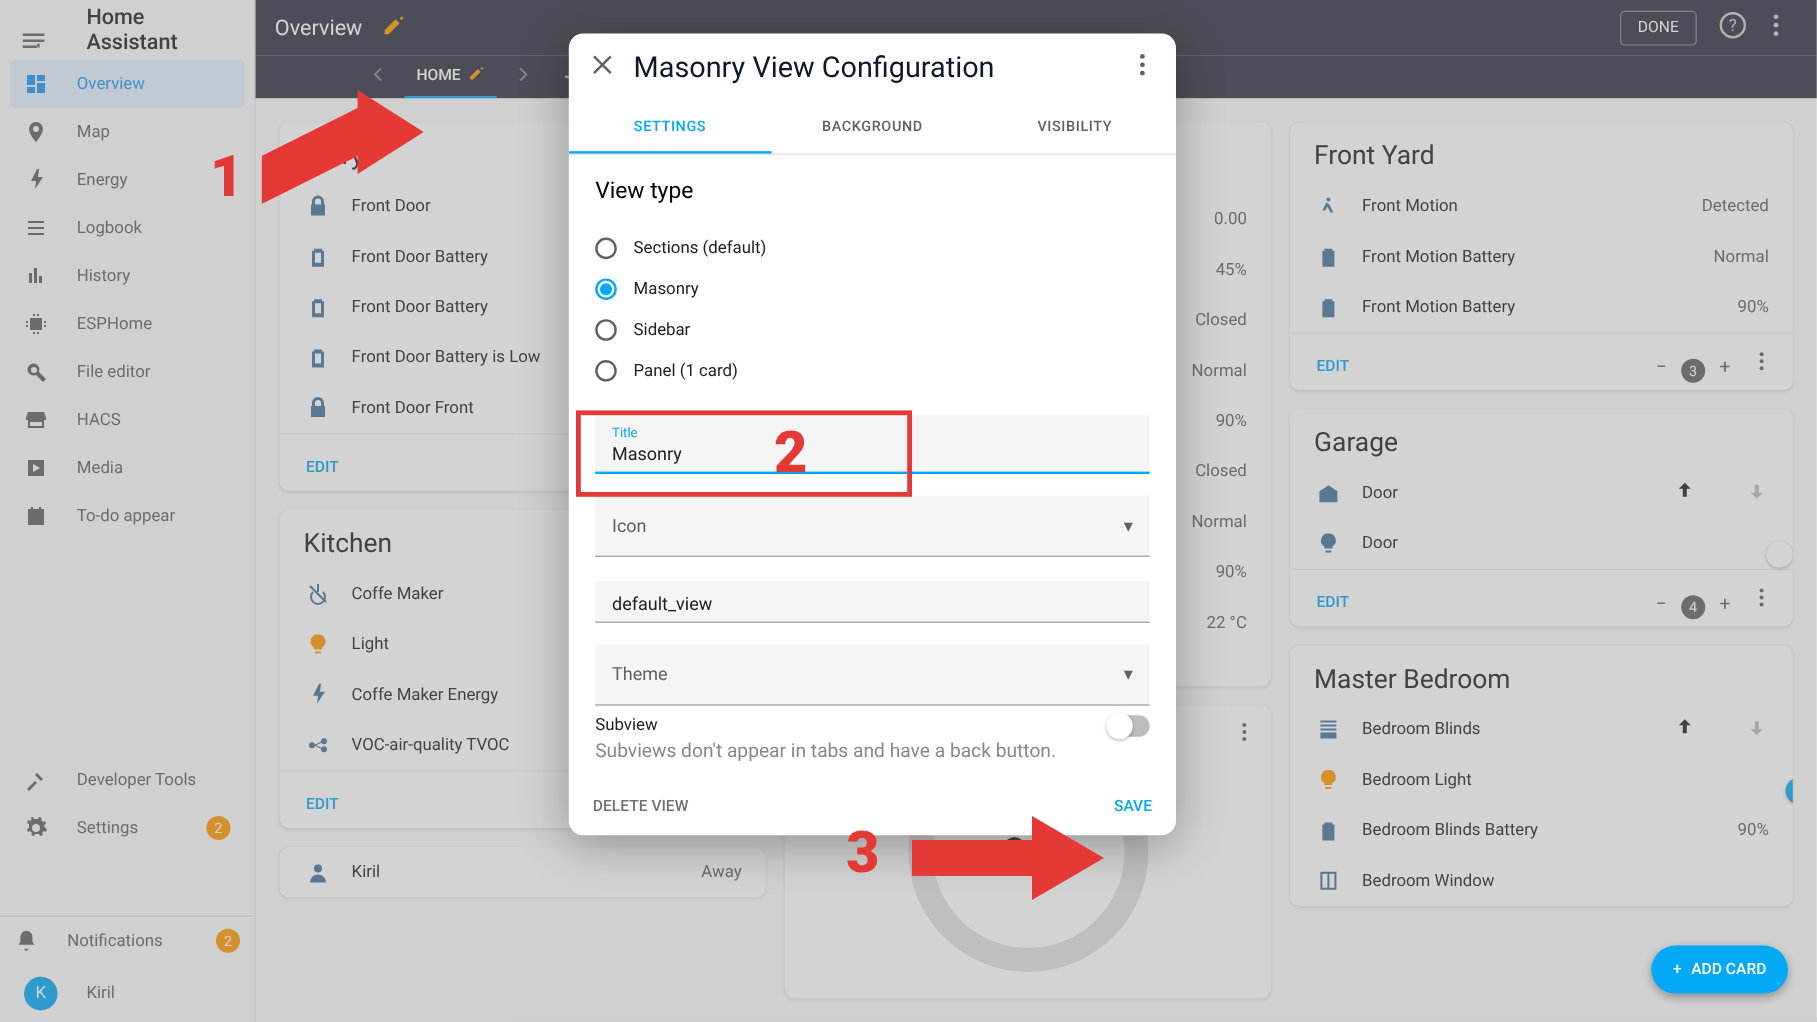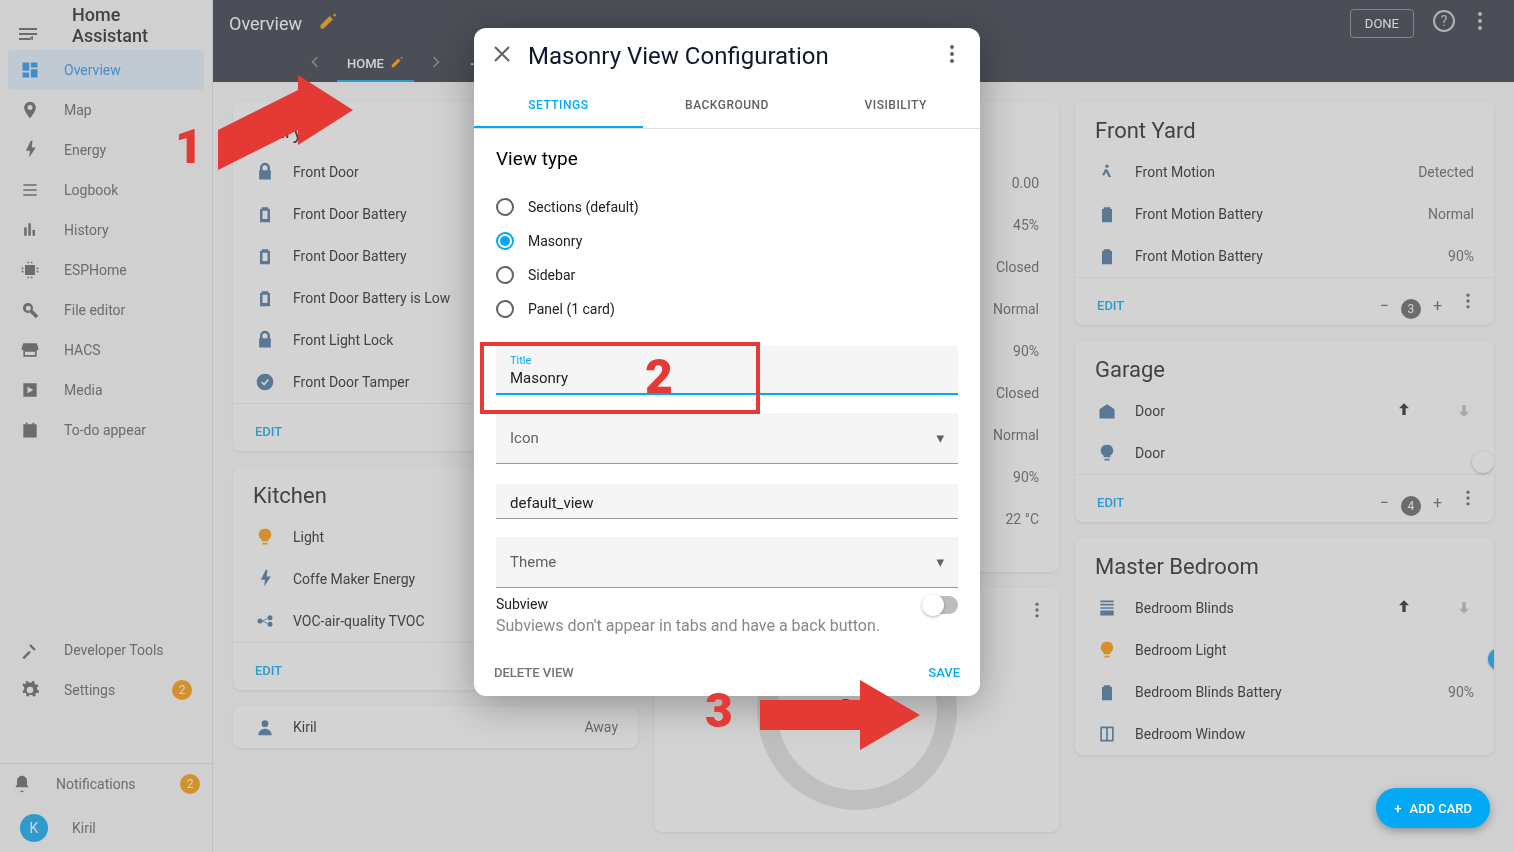--- a/index.html
+++ b/index.html
@@ -308,40 +308,39 @@
             </svg>
           </span>
           <span>Front Door Battery is Low</span>
         </div>
       <div class="entity-row">
           <span class="entity-icon">
             <svg class="i" viewBox="0 0 24 24">
               <path d="M6 10V7a6 6 0 1112 0v3h1v11H5V10zm3 0h6V7a3 3 0 10-6 0z"></path>
             </svg>
           </span>
-          <span>Front Light Lock</span>
-        </div>
-      <div class="entity-row">
-          <span class="entity-icon">
-            <svg class="i" viewBox="0 0 24 24">
-              <circle cx="12" cy="12" r="10"></circle>
-              <path d="M8 12l3 3 5-6" stroke="#fff" fill="none" stroke-width="2"></path>
-            </svg>
-          </span>
-          <span>Front Door Tamper</span>
+          <span>Front Door Front</span>
         </div>
       <div class="card-footer">
         <button class="edit-btn">EDIT</button>
         <span class="footer-spacer"></span>
         <span class="footer-icon">−</span>
       </div>
     </div>
 
     <div class="card">
       <div class="card-title">Kitchen</div>
+      <div class="entity-row">
+          <span class="entity-icon">
+            <svg class="i" viewBox="0 0 24 24">
+              <path d="M4 4l16 16M12 2v8m-5 0a7 7 0 1010 0" stroke="currentColor" fill="none" stroke-width="2"></path>
+            </svg>
+          </span>
+          <span>Coffe Maker</span>
+        </div>
       <div class="entity-row">
           <span class="entity-icon bulb">
             <svg class="i" viewBox="0 0 24 24">
               <path d="M9 21h6v-2H9zm3-19a7 7 0 00-4 13v2h8v-2a7 7 0 00-4-13z"></path>
             </svg>
           </span>
           <span>Light</span>
         </div>
       <div class="entity-row">
           <span class="entity-icon">

